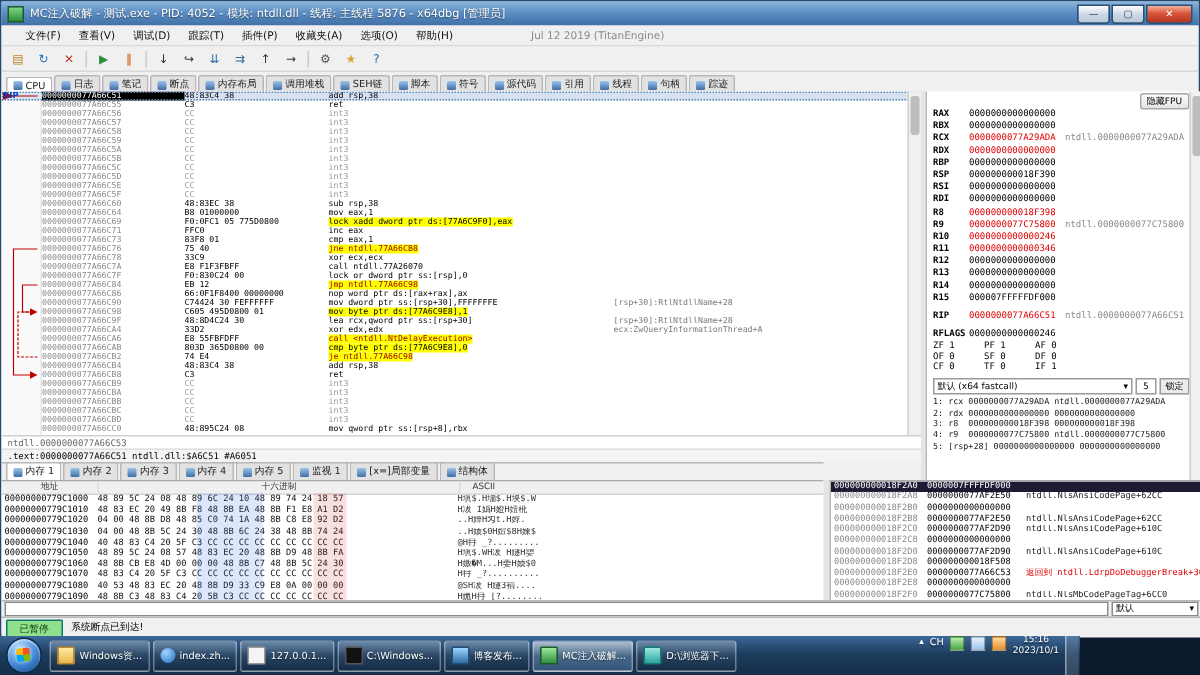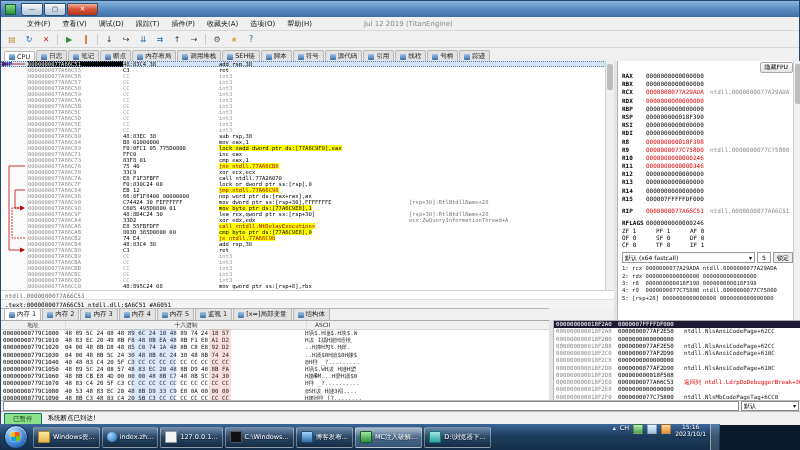--- a/index.html
+++ b/index.html
@@ -13,21 +13,21 @@
   .app-icon{width:9px;height:9px;background:linear-gradient(#7fd77f,#2e8f3e);border:1px solid #1c5c28;flex:none}
   .title-text{color:#fff;font-size:7.5px;text-shadow:0 1px 1px rgba(0,0,0,.55);
               white-space:nowrap;overflow:hidden;flex:1}
   .win-controls{display:flex;flex:none}
   .win-btn{width:20px;height:11px;border:1px solid #2c4f74;border-radius:0 0 3px 3px;
            background:linear-gradient(#fdfdfd,#cdd9e6 50%,#b9c9da);color:#333;font-size:6.5px;
            line-height:10px;text-align:center;margin-left:1px}
   .win-btn.close{background:linear-gradient(#f5b09a,#d9553a 45%,#b2341c);color:#fff;width:29px}
   
   .menubar{height:13px;background:#f0f0f0;display:flex;align-items:center;font-size:7px;
-           color:#111;border-bottom:1px solid #d8d8d8;padding:0 20px}
+           color:#111;border-bottom:1px solid #d8d8d8;padding:0 10px}
   .menu-item{padding:0 6px;white-space:nowrap}
   .build-info{color:#8a8a8a;margin-left:46px;white-space:nowrap}
   .toolbar{height:16px;display:flex;align-items:center;padding:0 3px;gap:1px;background:#f0f0f0;
            border-bottom:1px solid #d8d8d8}
   .tool-btn{width:14px;height:13px;display:flex;align-items:center;justify-content:center;
             font-size:8px;line-height:13px;border:1px solid transparent;border-radius:2px}
   .tool-sep{width:1px;height:11px;background:#c9c9c9;margin:0 2px}
   .tabbar{height:14px;display:flex;align-items:flex-end;background:#f0f0f0;
           border-bottom:1px solid #b8b8b8;font-size:6.5px;padding-left:2px}
   .tab{padding:1px 4px;display:flex;gap:2px;align-items:center;border:1px solid #b8b8b8;
@@ -161,20 +161,21 @@
   .clock{font-size:6px;line-height:1.15;text-align:center;text-shadow:0 1px 1px rgba(0,0,0,.6)}
   .show-desktop{width:8px;height:26px;background:rgba(255,255,255,.14);border-left:1px solid rgba(255,255,255,.45);flex:none}
 </style>
 </head>
 <body>
 
 <div class="app">
 
   <div class="titlebar">
     <div class="app-icon"></div>
+    <div class="title-text">MC注入破解 - 测试.exe - PID: 4052 - 模块: ntdll.dll - 线程: 主线程 5876 - x64dbg [管理员]</div>
     <div class="win-controls">
       <div class="win-btn">—</div>
       <div class="win-btn">▢</div>
       <div class="win-btn close">✕</div>
     </div>
   </div>
 
   <div class="menubar">
     <div style="display:flex">
         <div class="menu-item">文件(F)</div>

